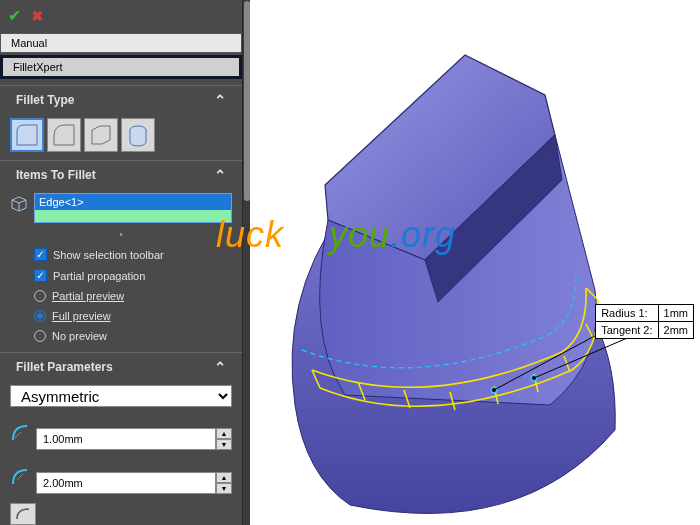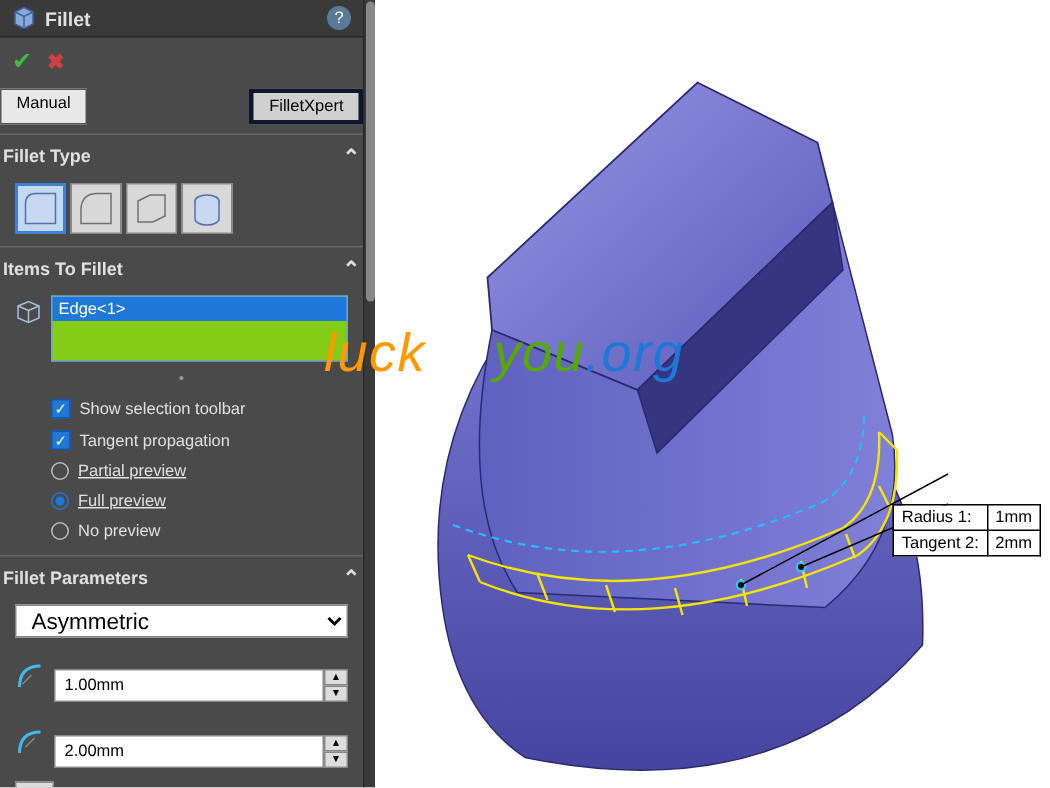--- a/index.html
+++ b/index.html
@@ -5,33 +5,33 @@
   * { box-sizing: border-box; margin: 0; padding: 0; font-family: Arial, sans-serif; }
   body { width: 700px; height: 525px; display: flex; background: #fff; overflow: hidden; position: relative; }
   .panel { width: 242px; height: 525px; background: #4a4a4a; color: #e0e0e0; font-size: 12px; display: flex; flex-direction: column; }
   .panel-header { display: flex; align-items: center; padding: 4px 8px; background: #3a3a3a; border-bottom: 1px solid #2a2a2a; }
   .panel-header .cube-ic { width: 16px; height: 16px; margin-right: 6px; }
   .panel-title { font-weight: bold; font-size: 13px; flex: 1; }
   .help-ic { width: 16px; height: 16px; border-radius: 50%; background: #5a7a9a; color: #fff; text-align: center; line-height: 16px; font-size: 11px; cursor: pointer; }
   .action-row { display: flex; align-items: center; padding: 6px 8px; gap: 10px; }
   .ok-ic { color: #3dbb3d; font-size: 16px; cursor: pointer; }
   .cancel-ic { color: #d04040; font-size: 14px; font-weight: bold; cursor: pointer; }
-  .tab-row { display: flex; justify-content: space-between; padding: 2px 0 6px; gap: 2px; }
+  .tab-row { display: flex; justify-content: flex-start; padding: 2px 0 6px; gap: 2px; flex-direction: column; }
   .tab { background: #d0d0d0; color: #000; padding: 3px 10px; font-size: 11px; border: 3px solid #0f172a; cursor: pointer; }
   .tab.active { background: #e8e8e8; border: 1px solid #555; }
   .section { border-top: 1px solid #666; }
-  .section-h { display: flex; align-items: center; justify-content: space-between; padding: 6px 2px; font-weight: bold; cursor: pointer; }
+  .section-h { display: flex; align-items: center; justify-content: space-between; padding: 6px 16px; font-weight: bold; cursor: pointer; }
   .chev { font-size: 14px; }
   .type-row { display: flex; gap: 3px; padding: 4px 10px 8px; }
   .type-btn { width: 34px; height: 34px; background: #d8d8d8; border: 1px solid #888; display: flex; align-items: center; justify-content: center; cursor: pointer; }
   .type-btn.sel { background: #c0d8f0; border: 2px solid #4080d0; }
   .type-btn svg { width: 26px; height: 26px; }
   .sel-box-wrap { padding: 4px 10px; display: flex; align-items: flex-start; gap: 6px; }
   .sel-cube { width: 18px; height: 18px; margin-top: 2px; }
-  .sel-list { flex: 1; height: 44px; border: 1px solid #6aa0e0; background: #84cc16; }
+  .sel-list { flex: 1; height: 30px; border: 1px solid #6aa0e0; background: #86efac; }
   .sel-item { background: #1e78d8; color: #fff; padding: 2px 4px; font-size: 11px; }
   .grip { text-align: center; color: #999; font-size: 10px; padding: 2px 0; }
   .opt-block { padding: 2px 10px 6px 34px; }
   .chk-row, .rad-row { display: flex; align-items: center; gap: 6px; padding: 4px 0; font-size: 11px; }
   .chk { width: 13px; height: 13px; background: #1e78d8; border: 1px solid #0d5ab0; display: flex; align-items: center; justify-content: center; color: #fff; font-size: 10px; cursor: pointer; }
   .rad { width: 12px; height: 12px; border-radius: 50%; border: 1px solid #bbb; display: flex; align-items: center; justify-content: center; cursor: pointer; }
   .rad.on::after { content: ""; width: 6px; height: 6px; border-radius: 50%; background: #1e78d8; }
   .rad.on { border-color: #1e78d8; }
   .ul { text-decoration: underline; }
   .param-block { padding: 4px 10px; }
@@ -40,40 +40,32 @@
   .dim-ic { width: 20px; height: 20px; }
   .dim-input-wrap { flex: 1; display: flex; margin-top: 12px; }
   .dim-input { flex: 1; height: 22px; background: #fff; color: #000; border: 1px solid #888; font-size: 11px; padding: 0 6px; }
   .spinner { width: 16px; display: flex; flex-direction: column; }
   .spin { flex: 1; background: #ddd; border: 1px solid #888; font-size: 7px; text-align: center; line-height: 9px; cursor: pointer; color: #000; }
   .btn-small { width: 26px; height: 22px; background: #ddd; border: 1px solid #888; margin: 4px 10px; cursor: pointer; display: flex; align-items: center; justify-content: center; }
   .scrollbar { width: 8px; background: #3a3a3a; height: 525px; border-left: 1px solid #2a2a2a; }
   .sb-thumb { width: 6px; margin: 1px; background: #888; height: 200px; border-radius: 3px; }
   .viewport { flex: 1; position: relative; background: #fff; overflow: hidden; }
   .callouts { position: absolute; right: 6px; top: 304px; }
-  .callout-tbl { border-collapse: collapse; font-size: 11px; margin-top: 32px; }
+  .callout-tbl { border-collapse: collapse; font-size: 11px; }
   .callout-tbl td { border: 1px solid #000; background: #fff; padding: 2px 5px; color: #000; }
   .leader { stroke: #000; stroke-width: 1; fill: none; }
   .watermark { position: absolute; left: 216px; top: 214px; font-size: 36px; font-family: "Times New Roman", serif; font-style: italic; letter-spacing: 1px; pointer-events: none; }
   .wm1 { color: #ff9900; }
   .wm2 { color: #55aa00; margin-left: 45px; }
   .wm3 { color: #1e78d8; }
 </style>
 </head>
 <body>
 
 <div class="panel">
-  <div class="panel-header">
-    <svg class="cube-ic" viewBox="0 0 16 16">
-        <path d="M2 4 L8 1 L14 4 L14 12 L8 15 L2 12 Z" fill="#88aadd" stroke="#4060a0"></path>
-        <path d="M2 4 L8 7 L14 4 M8 7 L8 15" fill="none" stroke="#4060a0"></path>
-      </svg>
-    <span class="panel-title">Fillet</span>
-    <div class="help-ic">?</div>
-  </div>
   <div class="action-row">
     <span class="ok-ic">✔</span>
     <span class="cancel-ic">✖</span>
   </div>
   <div class="tab-row">
     <div class="tab active">Manual</div>
     <div class="tab">FilletXpert</div>
   </div>
 
   <div class="section">
@@ -121,21 +113,21 @@
       </div>
     </div>
     <div class="grip">•</div>
     <div class="opt-block">
       <div class="chk-row">
           <div class="chk">✓</div>
           <span>Show selection toolbar</span>
         </div>
       <div class="chk-row">
           <div class="chk">✓</div>
-          <span>Tangent propagation</span>
+          <span>Partial propagation</span>
         </div>
       <div class="rad-row">
           <div class="rad"></div>
           <span class="ul">Partial preview</span>
         </div>
       <div class="rad-row">
           <div class="rad on"></div>
           <span class="ul">Full preview</span>
         </div>
       <div class="rad-row">

